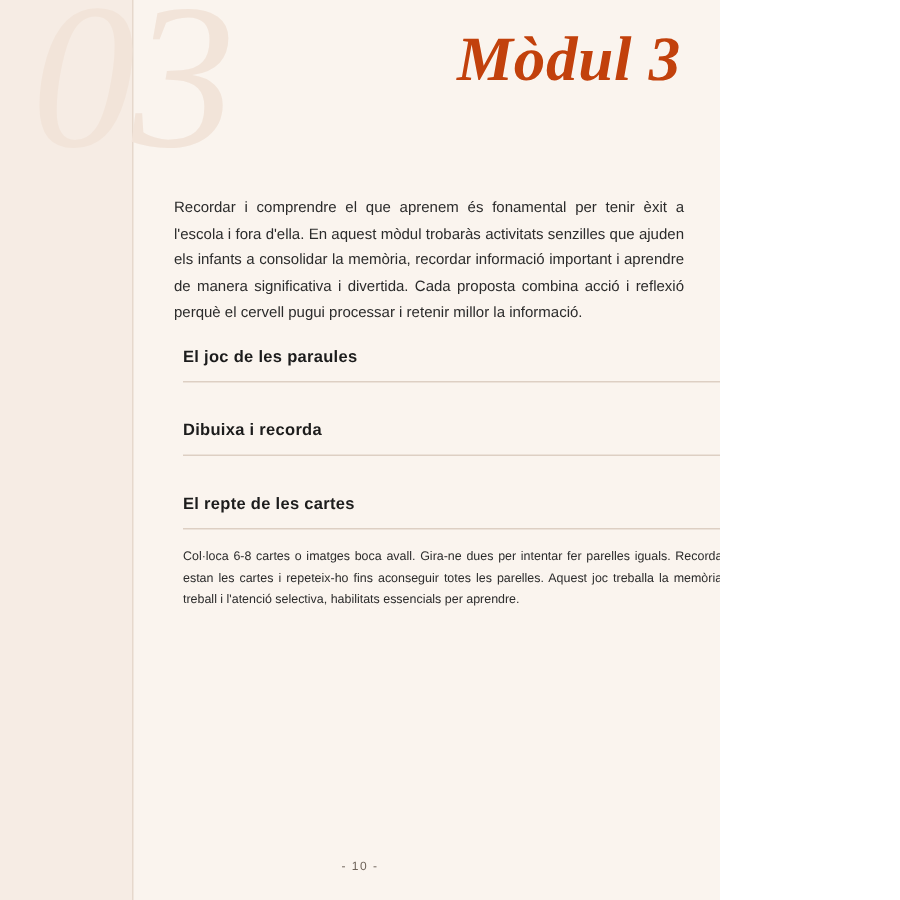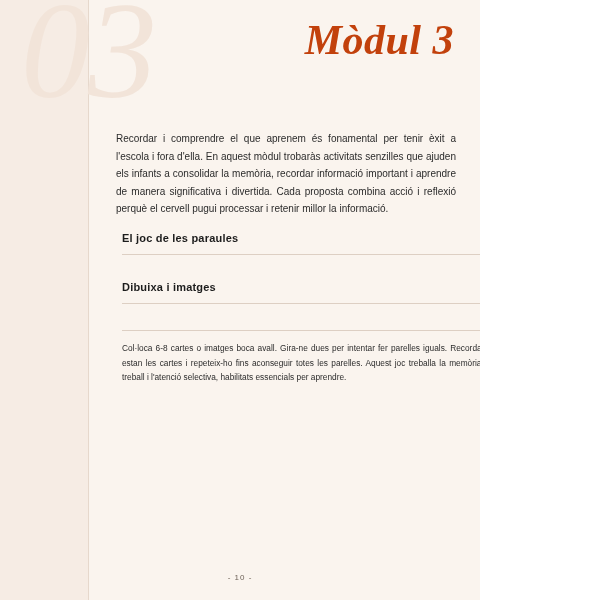--- a/index.html
+++ b/index.html
@@ -151,25 +151,26 @@
   <div class="intro">Recordar i comprendre el que aprenem és fonamental per tenir èxit a l'escola i fora d'ella. En aquest mòdul trobaràs activitats senzilles que ajuden els infants a consolidar la memòria, recordar informació important i aprendre de manera significativa i divertida. Cada proposta combina acció i reflexió perquè el cervell pugui processar i retenir millor la informació.</div>
 
   <div class="sections">
 
     <div class="section">
       <div class="section-title">El joc de les paraules</div>
       <div class="section-rule"></div>
     </div>
 
     <div class="section">
-      <div class="section-title">Dibuixa i imatges</div>
+      <div class="section-title">Dibuixa i recorda</div>
       <div class="section-rule"></div>
     </div>
 
     <div class="section">
+      <div class="section-title">El repte de les cartes</div>
       <div class="section-rule"></div>
       <div class="section-body">Col·loca 6-8 cartes o imatges boca avall. Gira-ne dues per intentar fer parelles iguals. Recorda on estan les cartes i repeteix-ho fins aconseguir totes les parelles. Aquest joc treballa la memòria de treball i l'atenció selectiva, habilitats essencials per aprendre.</div>
     </div>
 
   </div>
 
   <div class="footer">
     <span class="footer-inner">- 10 -</span>
   </div>
 

